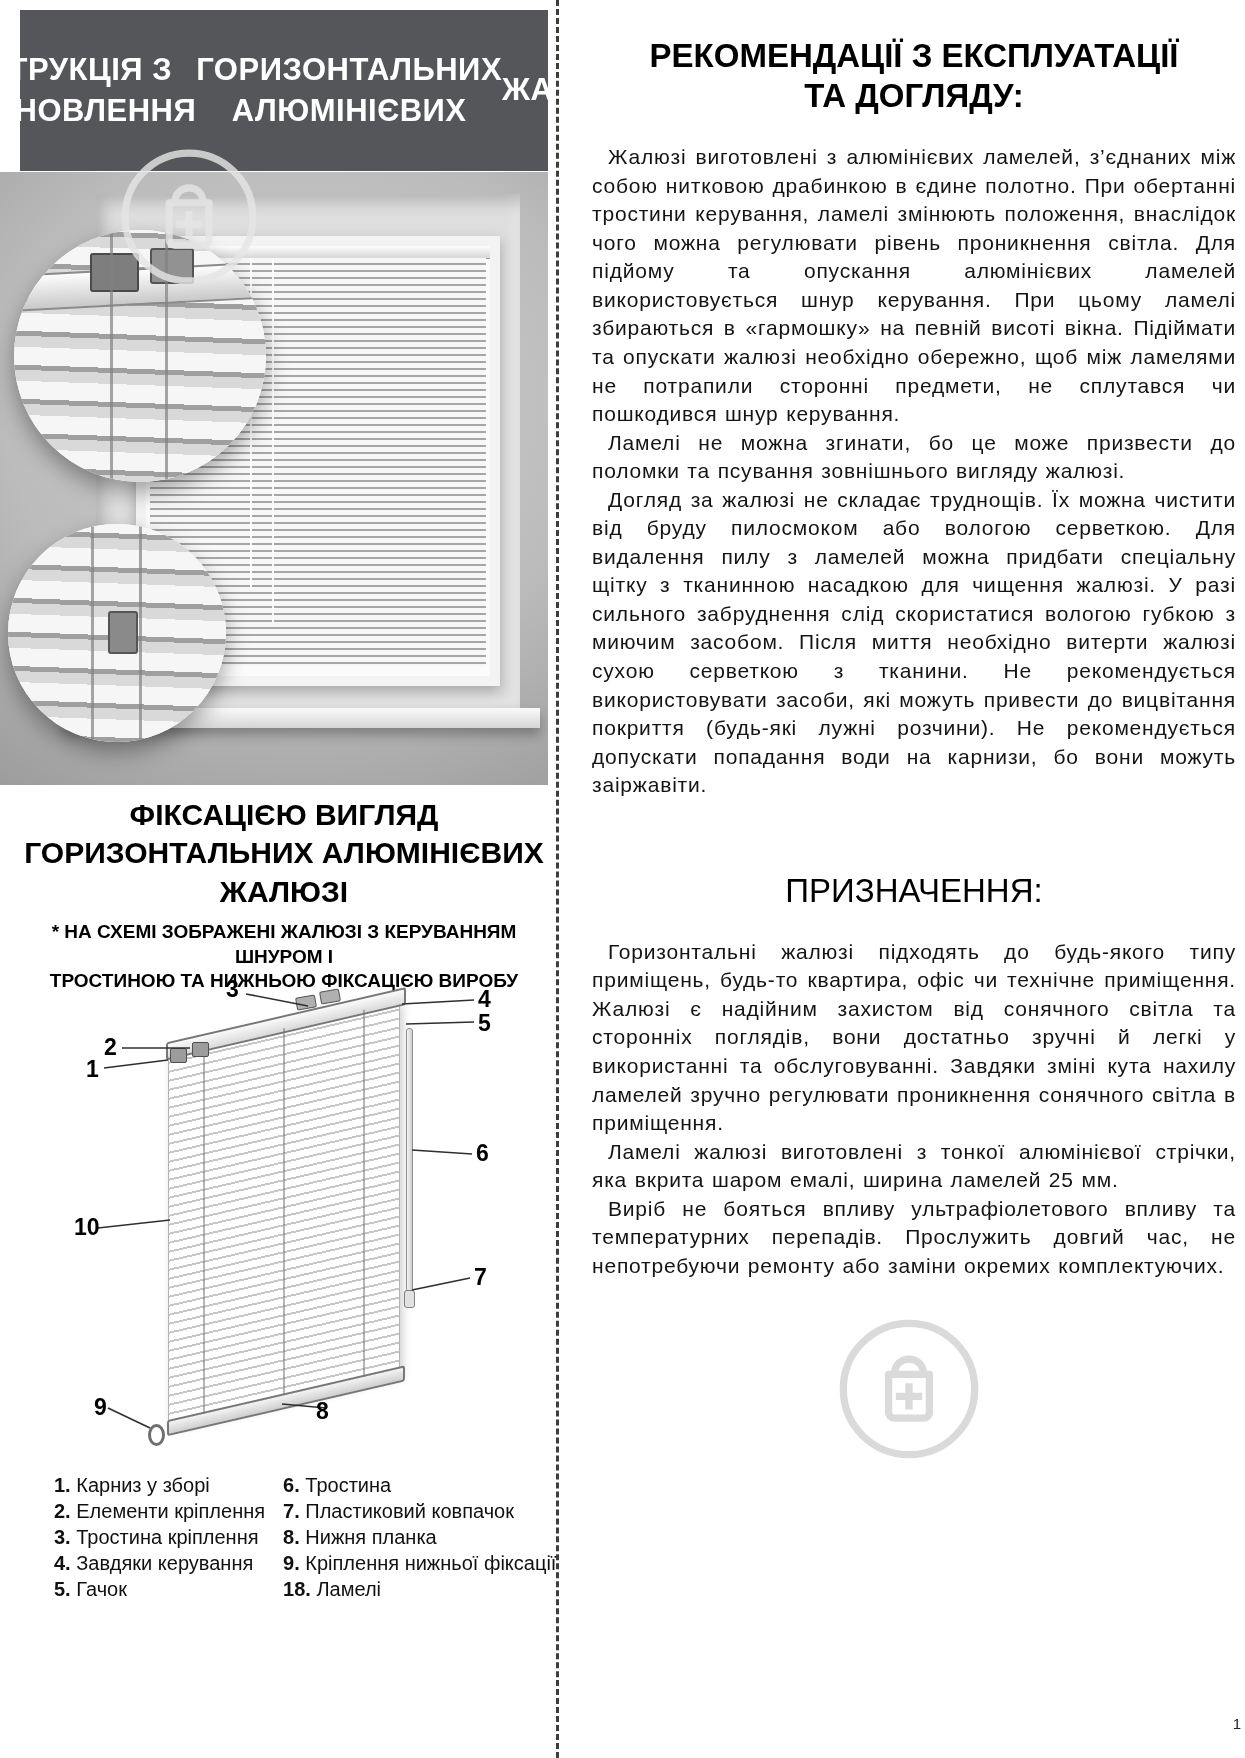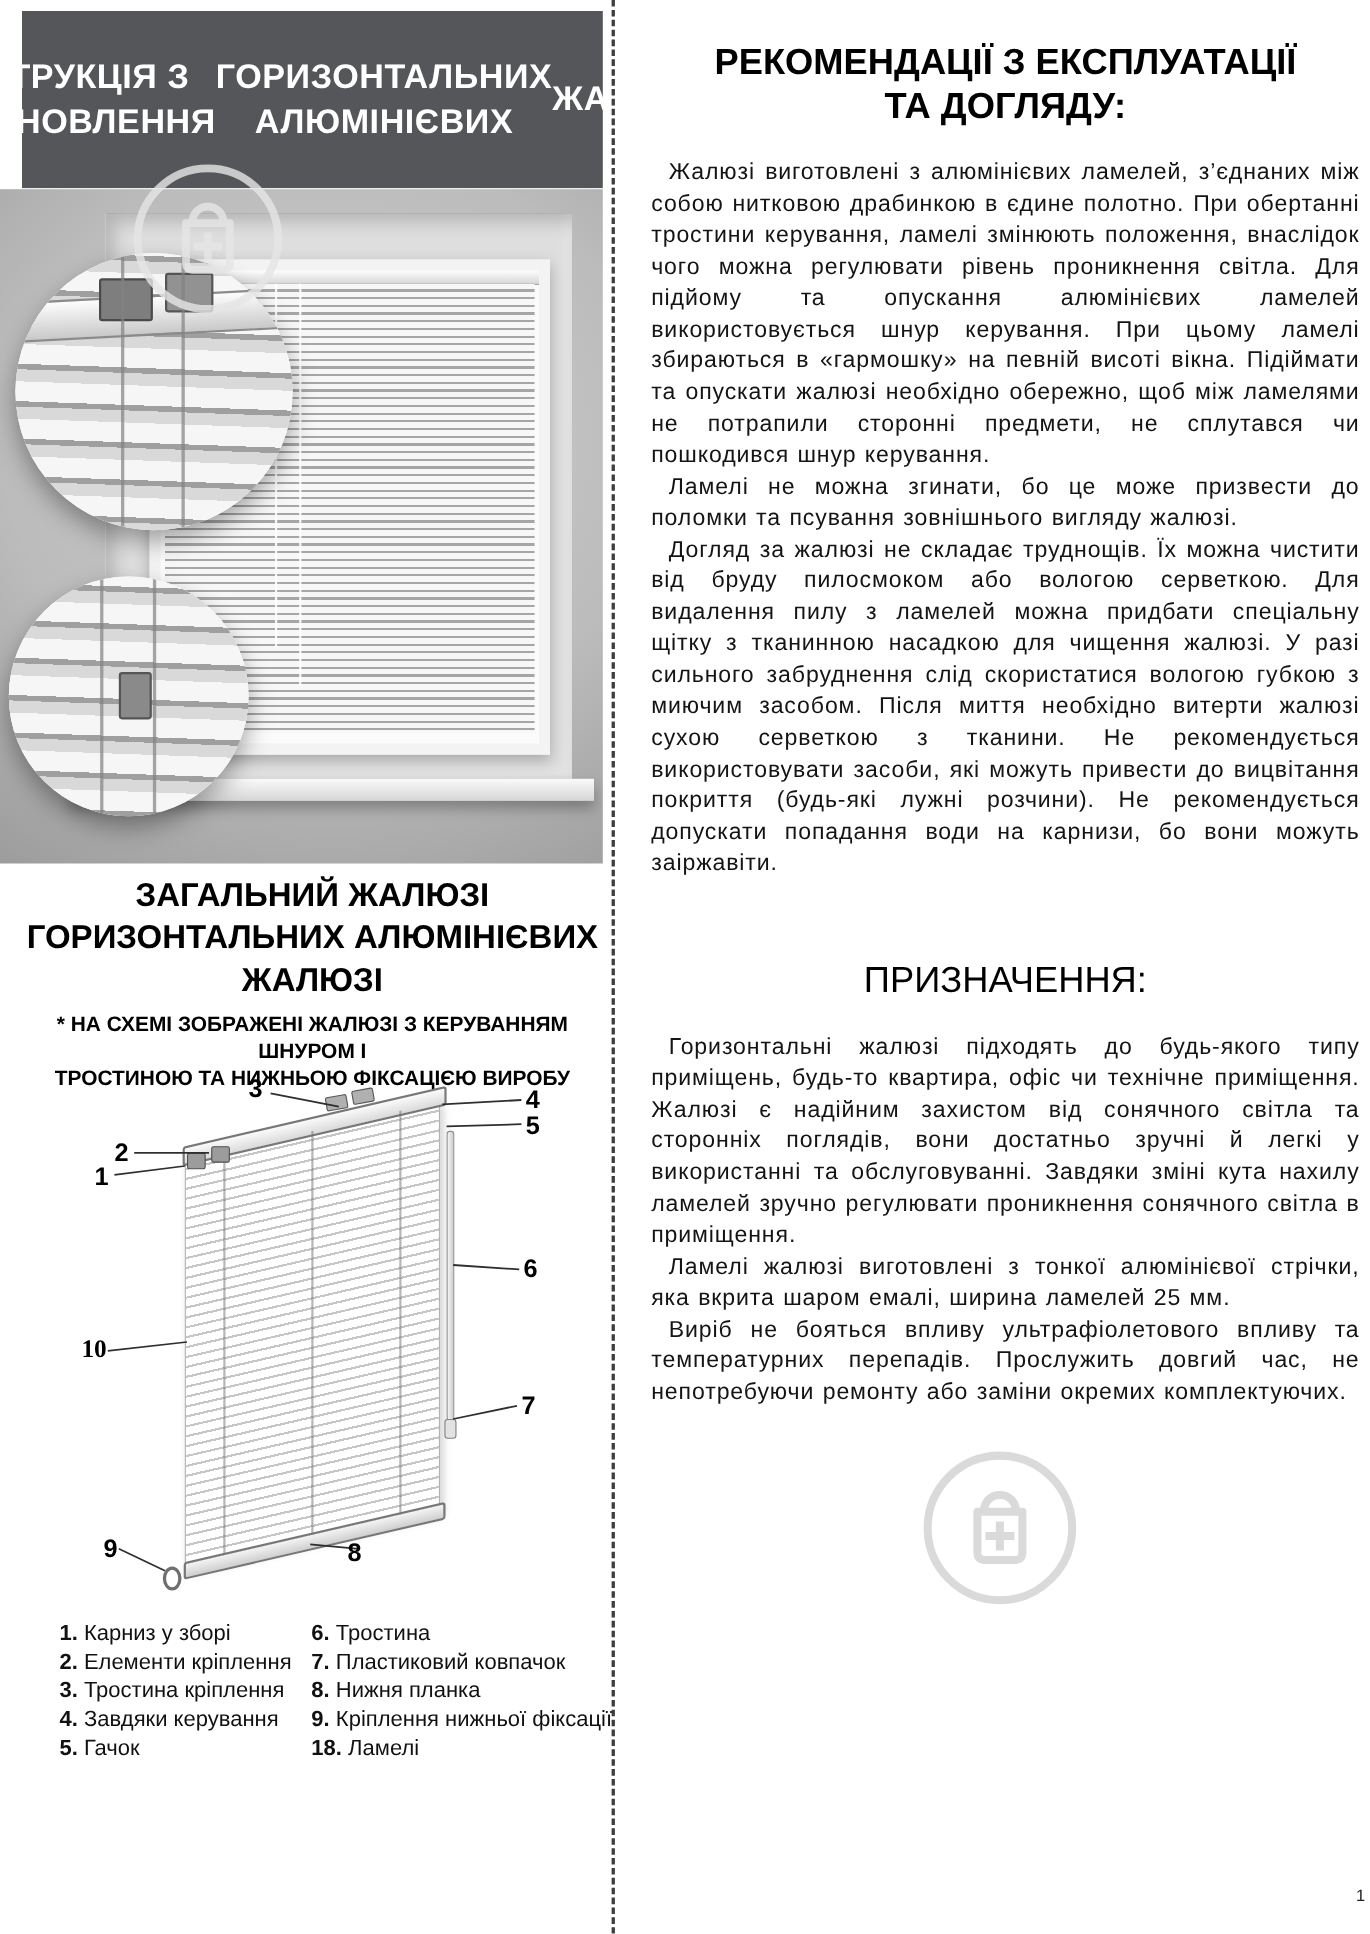--- a/index.html
+++ b/index.html
@@ -75,21 +75,21 @@
   .clamp{position:absolute;width:18px;height:11px;background:#b0b0b0;border:1px solid #555;border-radius:2px;transform:rotate(-10deg);}
   .clamp1{left:276px;top:24px;} .clamp2{left:300px;top:18px;}
   .bracket{position:absolute;width:15px;height:13px;background:#9c9c9c;border:1px solid #4f4f4f;border-radius:2px;}
   .bk1{left:150px;top:76px;} .bk2{left:172px;top:70px;}
   .hook{position:absolute;left:128px;top:452px;width:11px;height:16px;border:3px solid #6f6f6f;border-radius:50%;}
   .leaders{position:absolute;left:0;top:0;width:100%;height:100%;z-index:2;}
   .callout{position:absolute;font-size:23px;font-weight:bold;color:#000;z-index:3;}
   .co1{left:66px;top:84px;} .co2{left:84px;top:62px;} .co3{left:206px;top:4px;}
   .co4{left:458px;top:14px;} .co5{left:458px;top:38px;} .co6{left:456px;top:168px;}
   .co7{left:454px;top:292px;} .co8{left:296px;top:426px;} .co9{left:74px;top:422px;}
-  .co10{left:54px;top:242px;font-family:Liberation Serif, serif;}
+  .co10{left:54px;top:242px;}
 
   
   .legend{position:absolute;left:36px;top:1472px;width:514px;display:flex;font-size:20px;line-height:26px;color:#111;}
   .legend-col1{width:238px;} .legend-col2{flex:1;}
   .legend-item{white-space:nowrap;margin-left:18px;}
   .legend-item .lnum{font-weight:bold;}
 
   
   .right-col{position:absolute;left:592px;top:0;width:644px;z-index:1;}
   .rec-title{margin:36px 0 0;text-align:center;font-size:33px;font-weight:bold;line-height:1.2;color:#000;}
@@ -141,21 +141,21 @@
   <div class="wm wm1">
     <svg viewBox="0 0 100 100" fill="none" stroke="currentColor" stroke-width="5">
       <circle cx="50" cy="50" r="45"></circle>
       <path d="M36 40 h28 v26 a4 4 0 0 1 -4 4 h-20 a4 4 0 0 1 -4 -4 z" stroke-linejoin="round"></path>
       <path d="M40 40 c0 -14 20 -14 20 0"></path>
       <path d="M50 46 v18 M41 55 h18"></path>
     </svg>
   </div>
 
   <div class="overview-title">
-    <div>ЗАГАЛЬНИЙ ЖАЛЮЗІ</div>
+    <div>ФІКСАЦІЄЮ ВИГЛЯД</div>
     <div>ГОРИЗОНТАЛЬНИХ АЛЮМІНІЄВИХ</div>
     <div>ЖАЛЮЗІ</div>
   </div>
   <div class="overview-note">
     <div>* НА СХЕМІ ЗОБРАЖЕНІ ЖАЛЮЗІ З КЕРУВАННЯМ ШНУРОМ І</div>
     <div>ТРОСТИНОЮ ТА НИЖНЬОЮ ФІКСАЦІЄЮ ВИРОБУ</div>
   </div>
 
   <div class="diagram">
     <div class="blind-skew">

